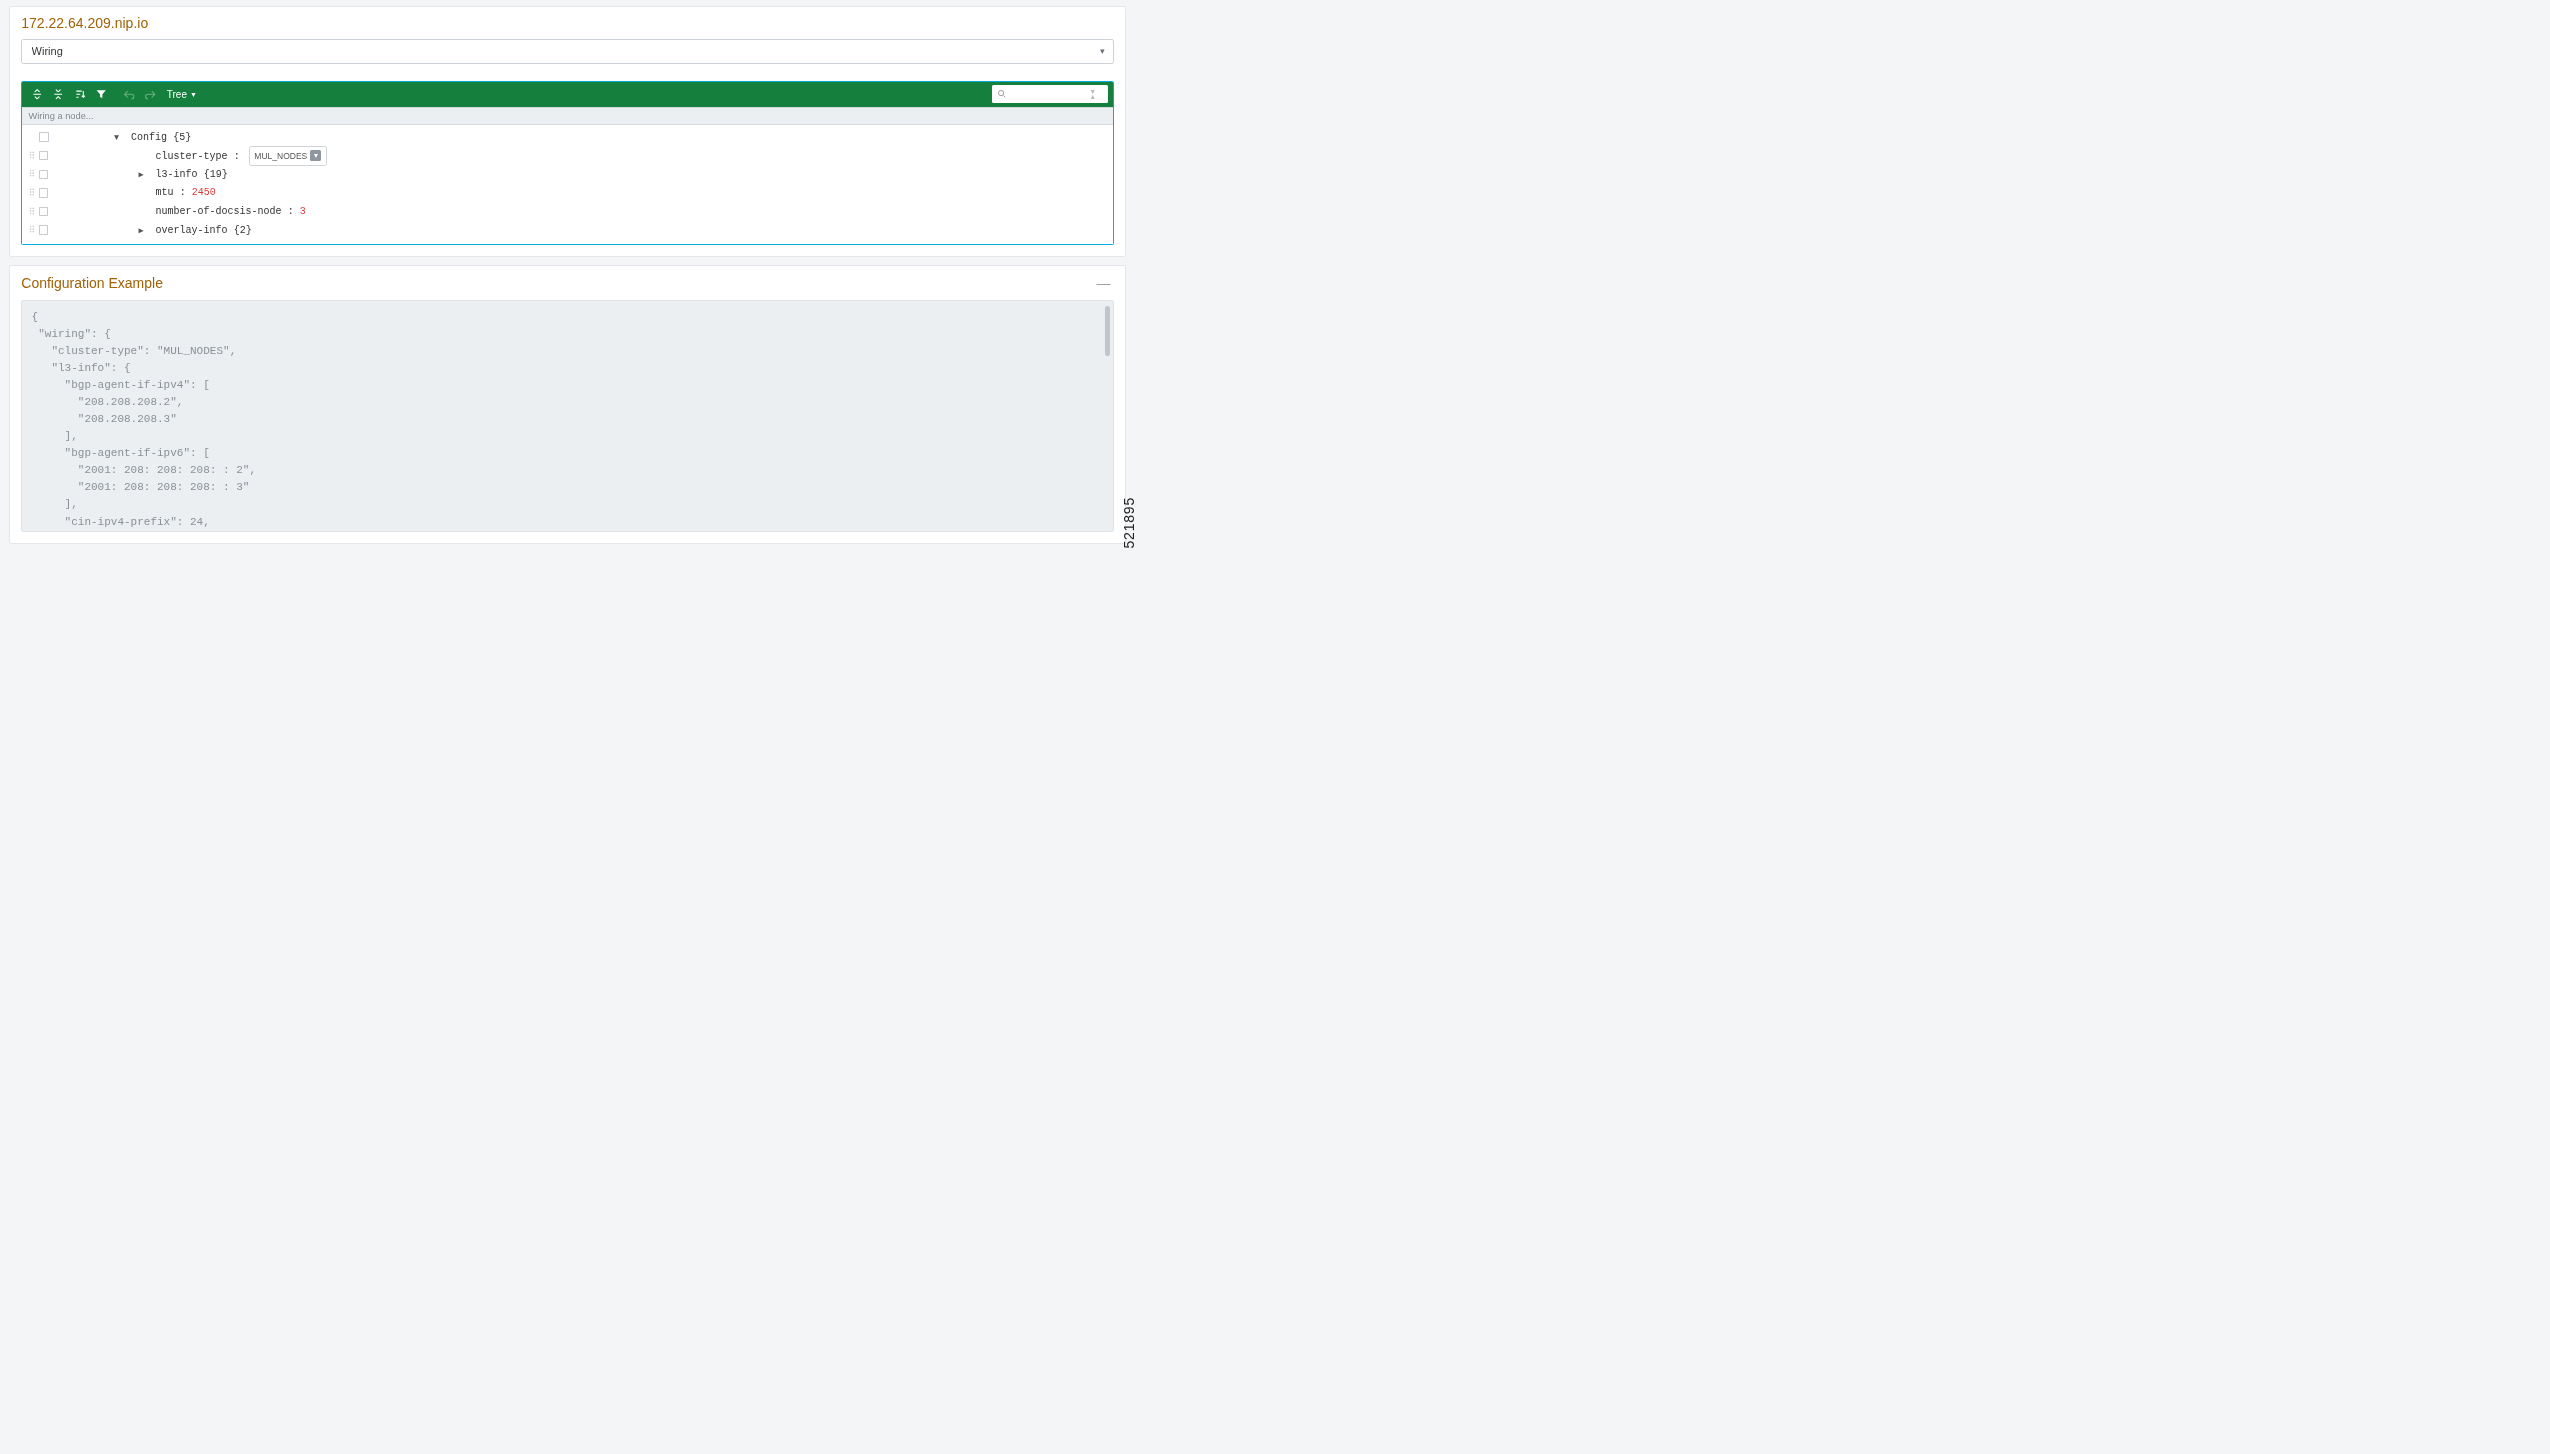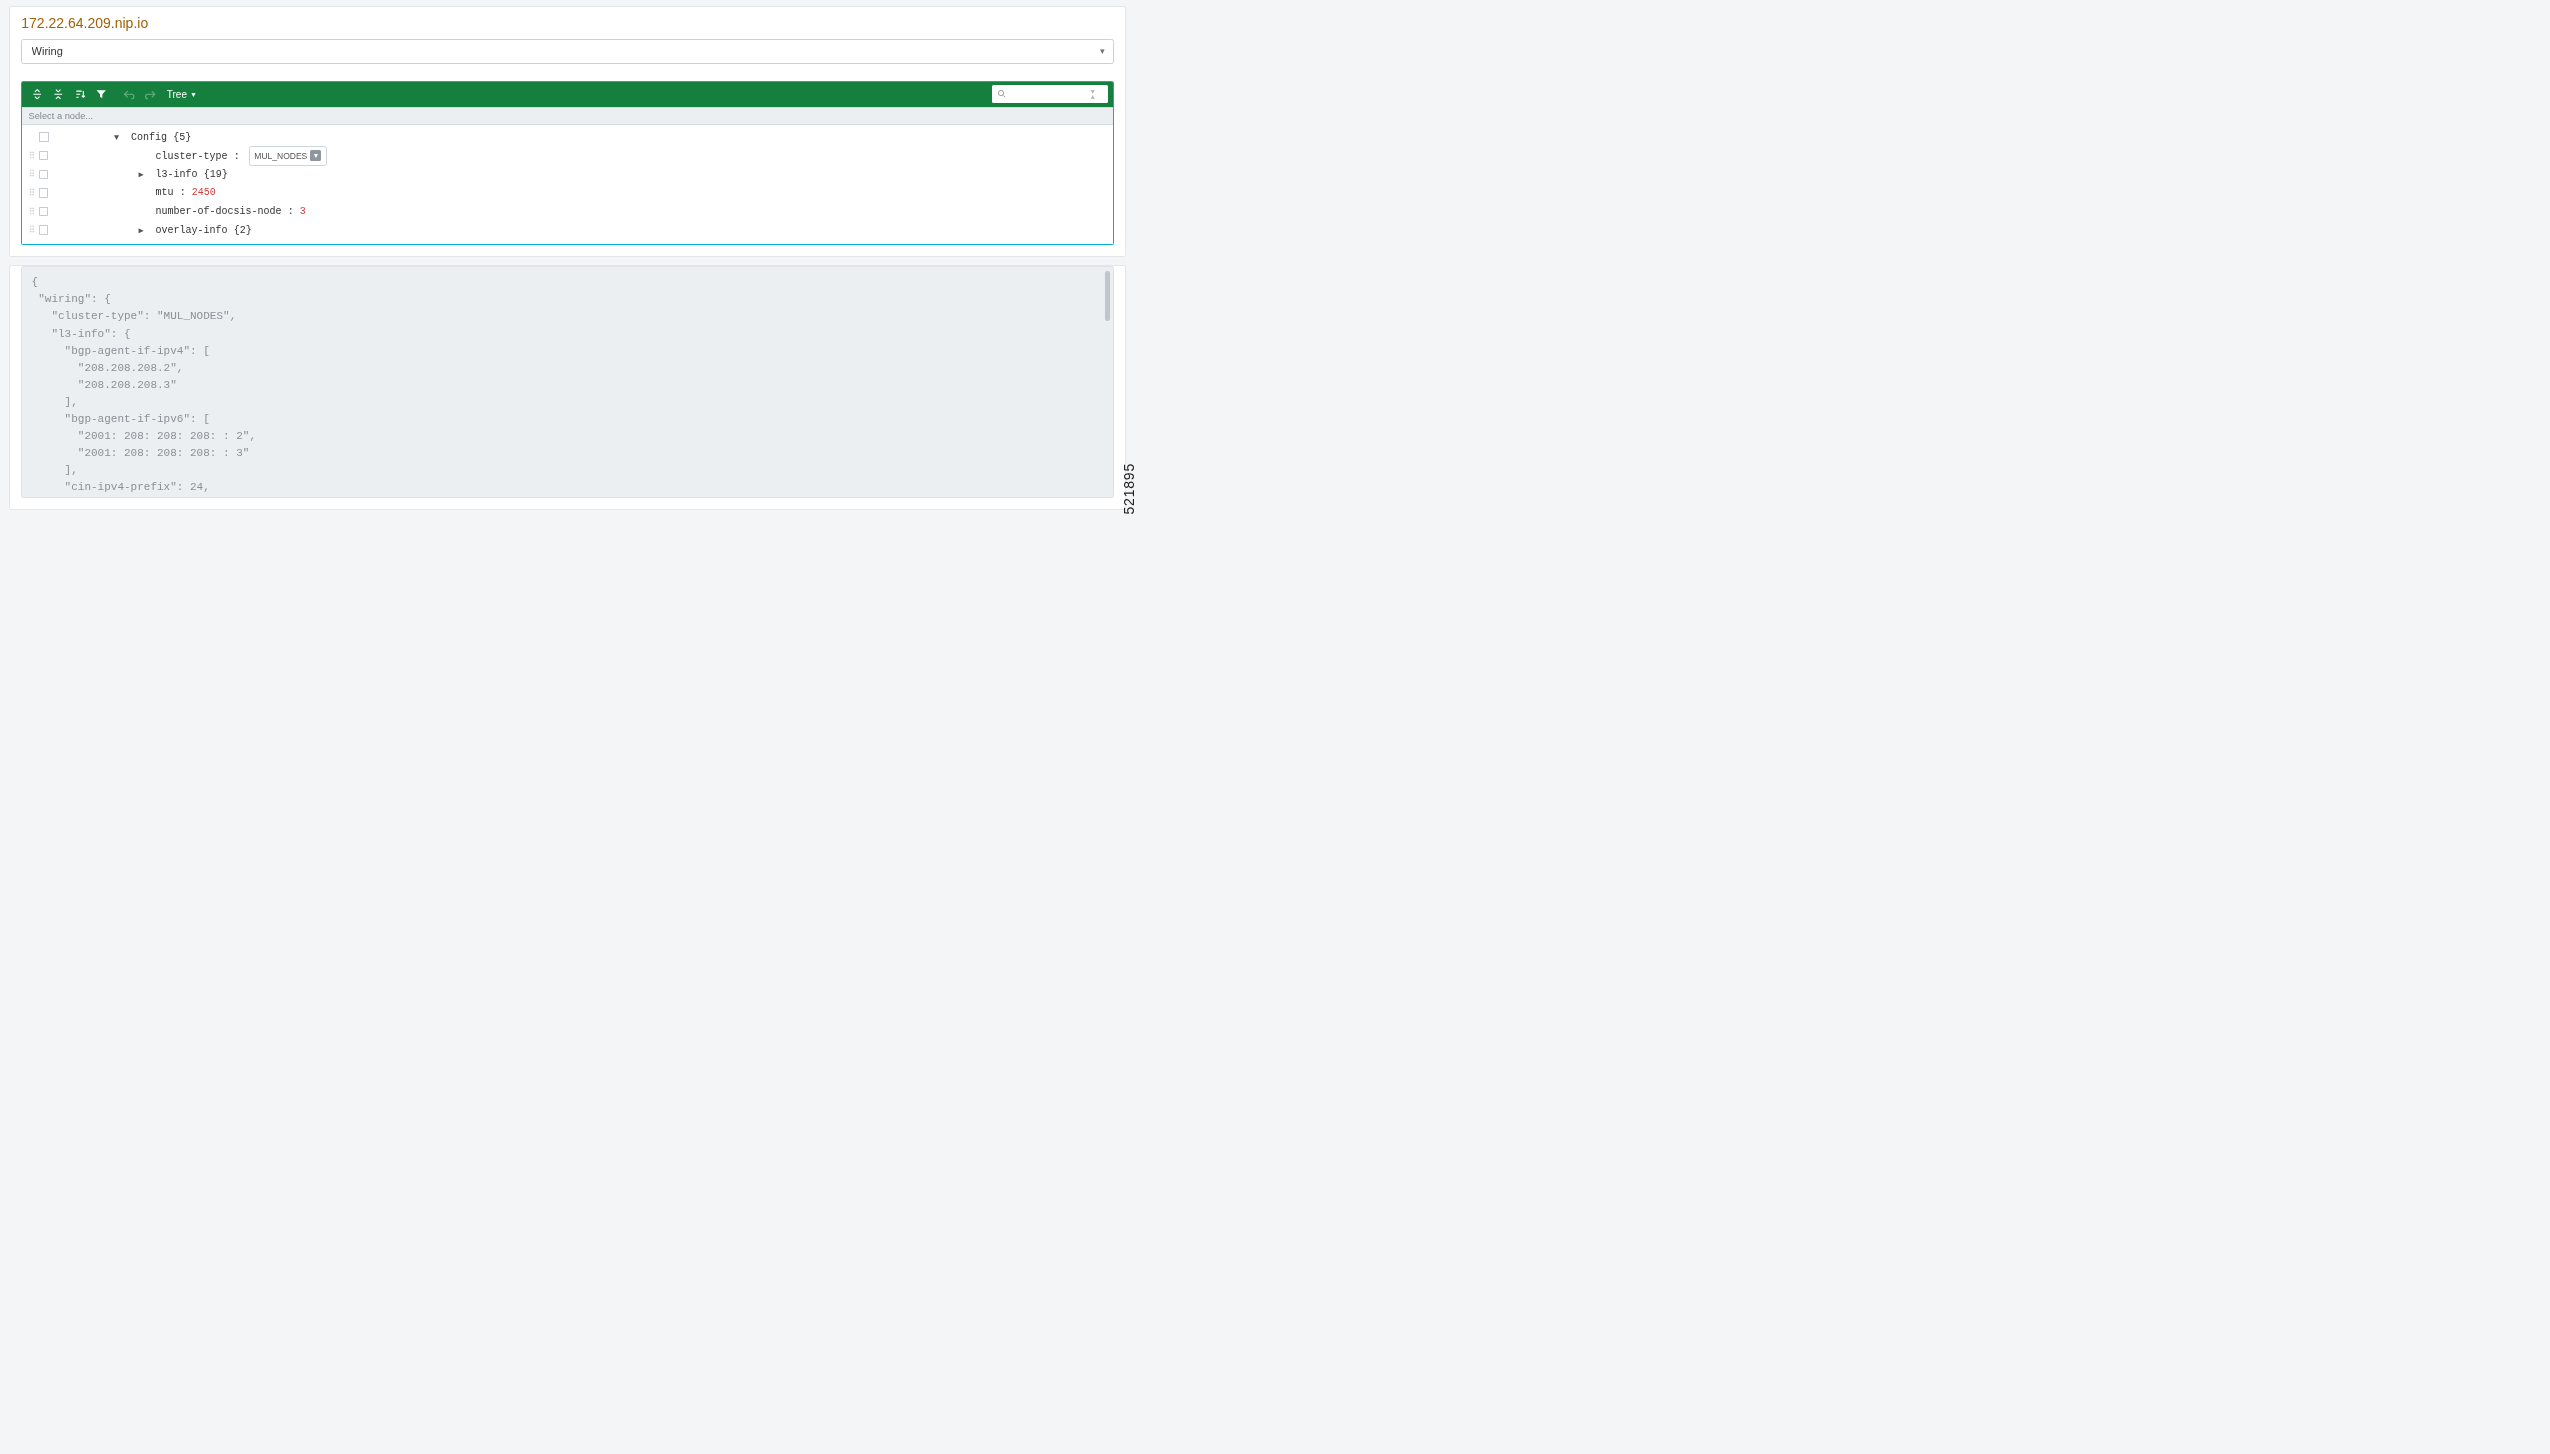--- a/index.html
+++ b/index.html
@@ -317,21 +317,21 @@
                 <path d="M11 11l3 3"></path>
             </svg>
             <input type="text" placeholder="" style="">
             <span class="nav-arrows">
               <span>▼</span>
               <span>▲</span>
             </span>
           </span>
         </div>
 
-        <div class="breadcrumb-bar">Select a node...</div>
+        <div class="breadcrumb-bar">Wiring a node...</div>
 
         <div class="tree-body">
           <div class="node-row">
             <span class="gutter">
               <span style="width:7.7px;"></span>
               <span class="blank"></span>
             </span>
             <span class="indent0">
               <span class="toggle">▼</span>
               <span class="key">Config</span>
@@ -406,20 +406,24 @@
               <span class="count">{2}</span>
             </span>
           </div>
         </div>
       </div>
 
     </div>
   </div>
 
   <div class="card example-card">
+    <div class="card-header">
+      <div class="card-title">Configuration Example</div>
+      <span class="minus-icon">—</span>
+    </div>
     <div class="example-body">
       <div class="code-block"><span>{
  "wiring": {
    "cluster-type": "MUL_NODES",
    "l3-info": {
      "bgp-agent-if-ipv4": [
        "208.208.208.2",
        "208.208.208.3"
      ],
      "bgp-agent-if-ipv6": [

